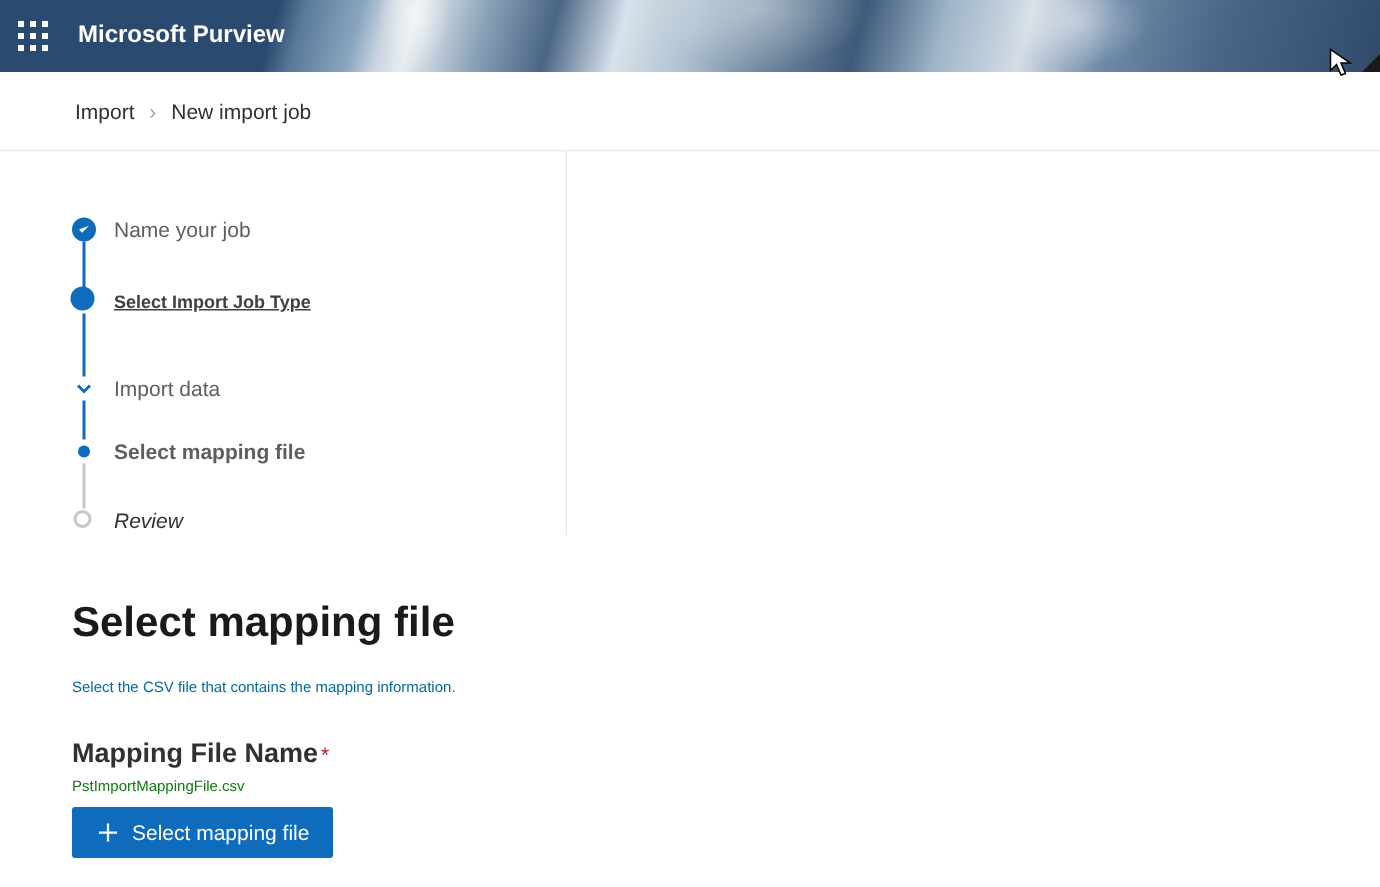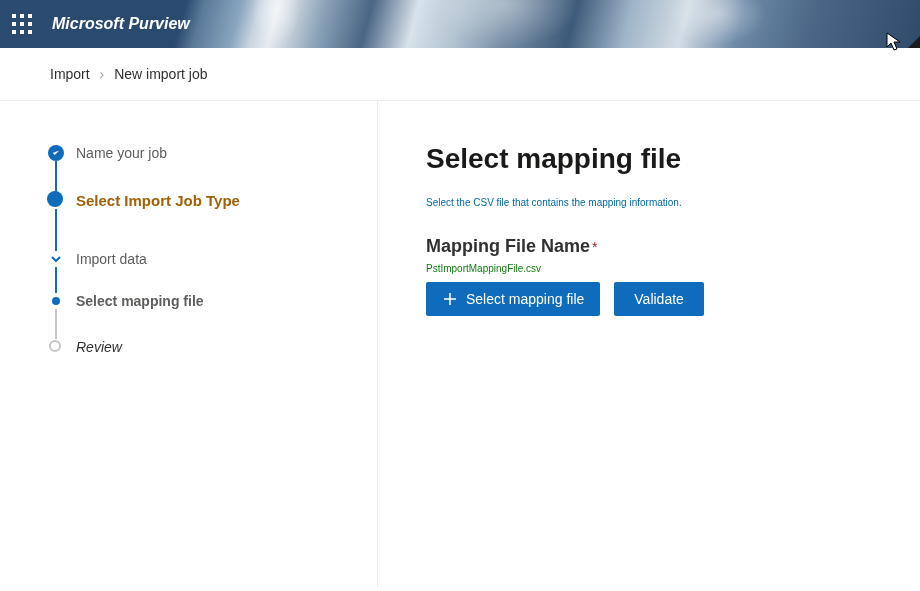--- a/index.html
+++ b/index.html
@@ -25,21 +25,20 @@
         #d8e2ea 45%, #b0c2d0 50%,
         #788fa6 55%, #3e5a7a 62%,
         #9fb5c8 68%, #d4dde5 74%,
         #6e8aa8 80%, #4a6585 88%,
         #2f4a6a 100%);
       display: flex;
       align-items: center;
       color: #fff;
       padding: 12px 12px;
       position: relative;
-      font-style: italic;
     }
     .header::after{
       content:"";
       position:absolute; inset:0;
       background:
         radial-gradient(40px 60px at 30% 20%, rgba(255,255,255,.5), transparent 60%),
         radial-gradient(120px 70px at 55% 10%, rgba(255,255,255,.35), transparent 60%),
         radial-gradient(80px 50px at 78% 30%, rgba(255,255,255,.4), transparent 60%);
       pointer-events:none;
     }
@@ -59,20 +58,21 @@
       border-bottom: 1px solid #edebe9;
     }
     .breadcrumb .crumb { color:#323130; }
     .breadcrumb .crumb.current { color:#323130; }
     .breadcrumb .sep { margin:0 6px; color:#a19f9d; }
 
     
     .body {
       display:flex;
       height: calc(591px - 48px - 57px);
+      flex-direction: column;
     }
     .sidebar {
       width: 378px;
       border-right: 1px solid #edebe9;
       padding: 42px 0 0 48px;
     }
     .main {
       flex:1;
       padding: 42px 0 0 48px;
     }
@@ -94,21 +94,21 @@
       z-index:1;
     }
     .step .line {
       position:absolute; left:7px; top:18px; width:2px; bottom:-2px;
       background:#0f6cbd;
     }
     .step.done .marker { background:#0f6cbd; }
     .step.done .marker svg{ width:10px;height:10px; fill:#fff; }
     .step.current .marker { background:#0f6cbd; width:16px;height:16px; }
     .step.current .marker.big { width:16px;height:16px; box-shadow: 0 0 0 0; }
-    .step.current .label { font-weight:600; color:#a16207; font-size:15px;}
+    .step.current .label { font-weight:600; color:#404040; font-size:12px;text-decoration:underline;}
     .step.substep .marker{
         background:transparent; width:16px;height:16px;
     }
     .step.substep .marker svg{ width:12px;height:12px; stroke:#0f6cbd; fill:none; stroke-width:2;}
     .step.subcurrent .marker{
       width:8px;height:8px; background:#0f6cbd; left:4px; top:6px;
     }
     .step.subcurrent .label{ font-weight:600; }
     .step.subcurrent .line{ left:7px; }
     .step.future .marker{
@@ -226,23 +226,20 @@
     <span class="filename">PstImportMappingFile.csv</span>
 
     <div class="btn-row">
       <button class="btn">
         <svg class="plus-icon" viewBox="0 0 16 16">
           <line x1="8" y1="2" x2="8" y2="14"></line>
             <line x1="2" y1="8" x2="14" y2="8"></line>
         </svg>
         <span>Select mapping file</span>
       </button>
-      <button class="btn secondary">
-        <span>Validate</span>
-      </button>
     </div>
   </div>
 
 </div>
 
 <svg class="cursor" viewBox="0 0 16 20">
   <path d="M1 1 L1 15 L5 11 L8 18 L11 17 L8 10 L14 10 Z" fill="#fff" stroke="#000"></path>
 </svg>
 <div class="corner"></div>
 

